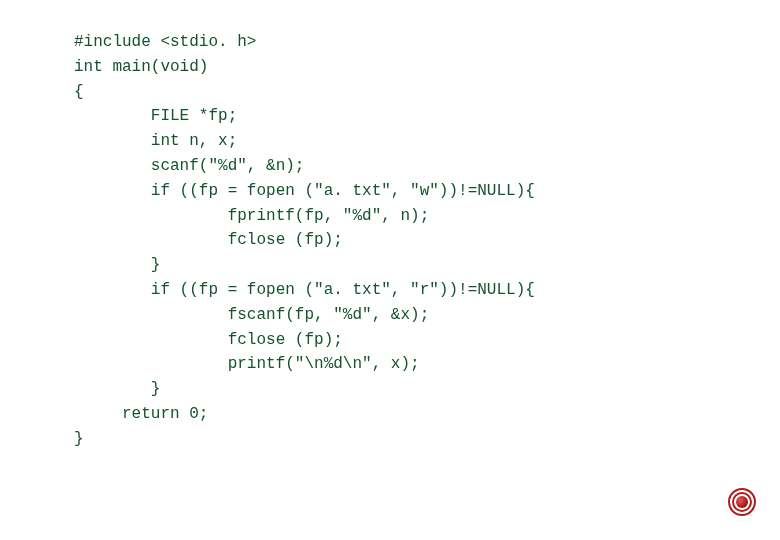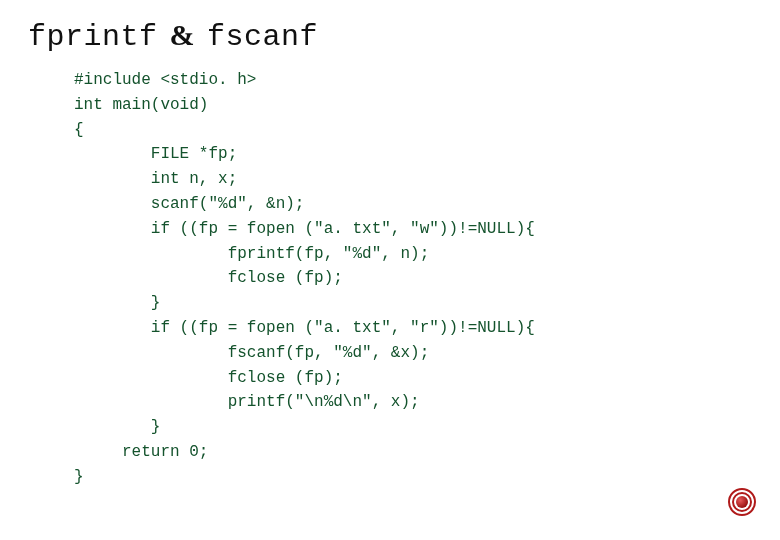--- a/index.html
+++ b/index.html
@@ -71,25 +71,20 @@
     left: 8px; top: 8px;
     width: 12px; height: 12px;
     background: radial-gradient(circle at 35% 35%, #e85a5a 0%, #9a1212 70%);
     border-radius: 50%;
   }
 </style>
 </head>
 <body>
 
 <div class="slide">
-  <div class="title">
-    <span class="mono">fprintf</span>
-    <span class="amp">&amp;</span>
-    <span class="mono">fscanf</span>
-  </div>
 
   <pre class="code">#include &lt;stdio. h&gt;
 int main(void)
 {
         FILE *fp;
         int n, x;
         scanf("%d", &amp;n);
         if ((fp = fopen ("a. txt", "w"))!=NULL){
                 fprintf(fp, "%d", n);
                 fclose (fp);

